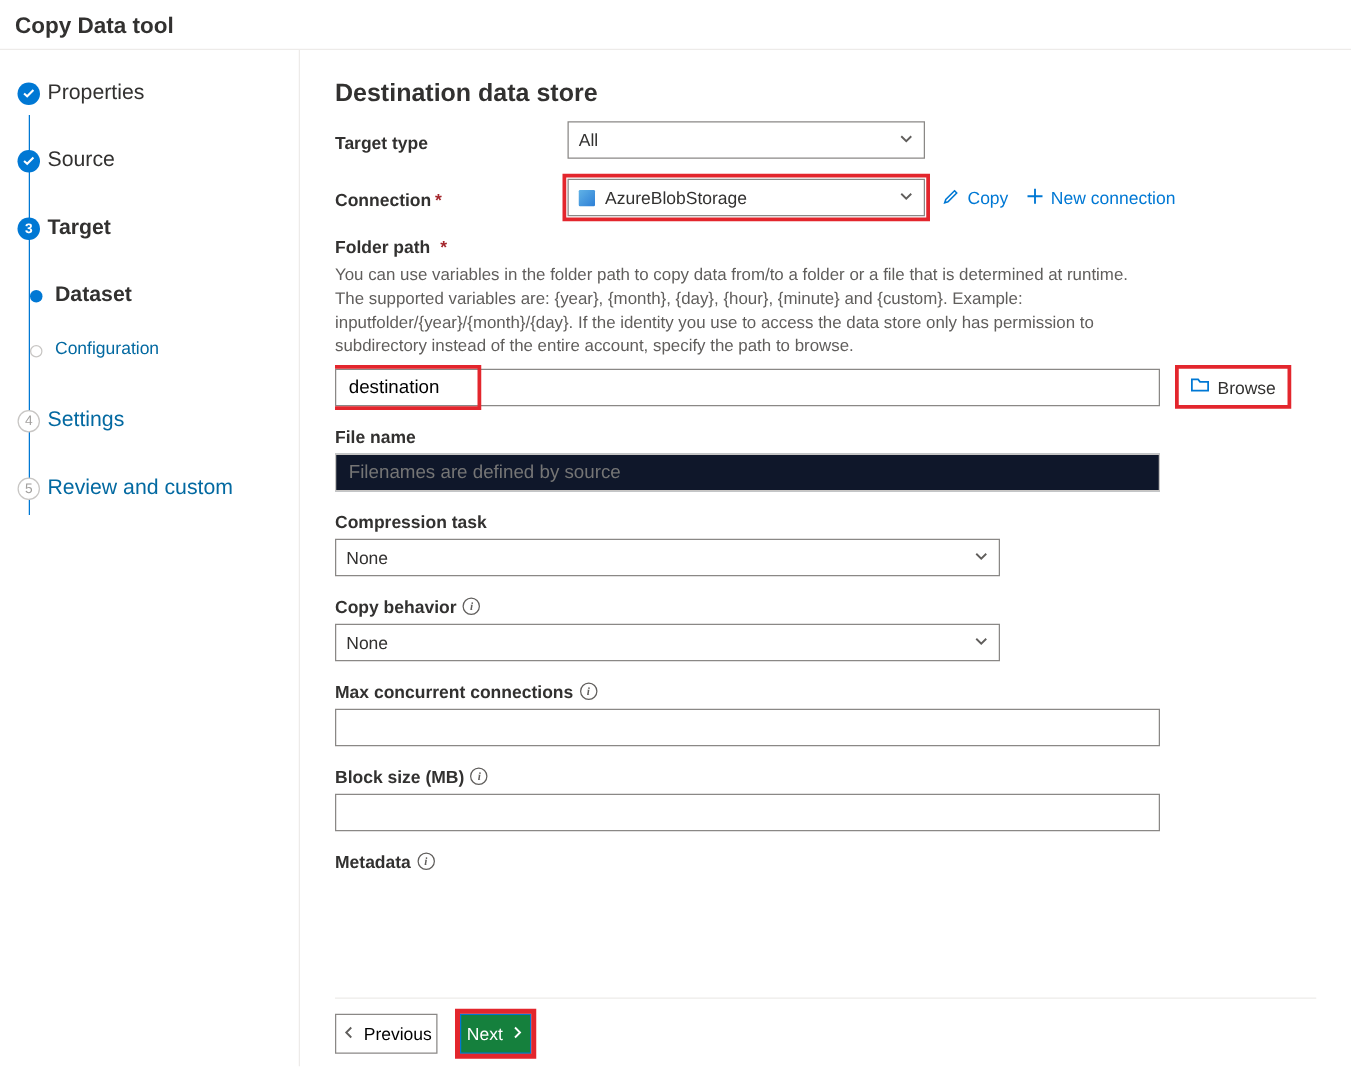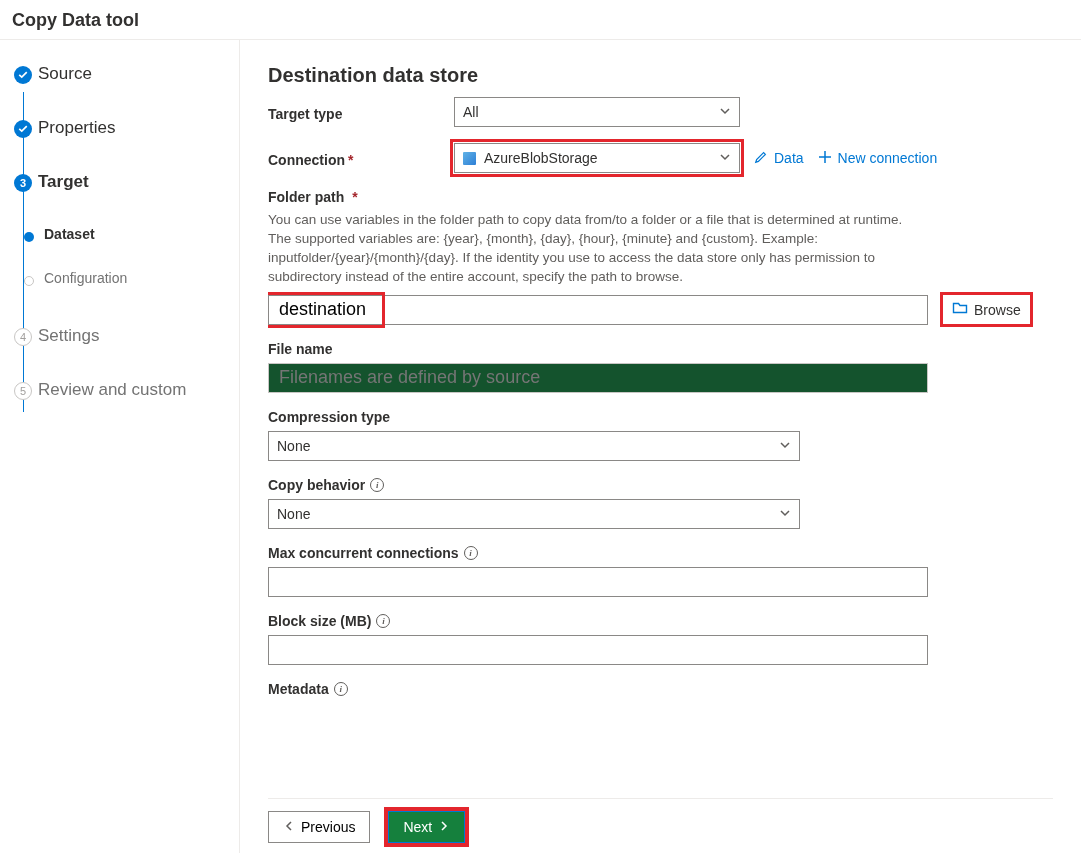--- a/index.html
+++ b/index.html
@@ -25,21 +25,21 @@
     .sidebar {
       width: 240px;
       border-right: 1px solid #edebe9;
       padding: 24px 14px 10px 14px;
       position: relative;
     }
     .steps { list-style: none; position: relative; }
     .step { position: relative; padding-left: 24px; margin-bottom: 30px; min-height: 24px; }
     .step.sub { margin-bottom: 20px; }
     .step .step-label { font-size: 17px; color: #323130; }
-    .step.faded .step-label { color: #737373; }
+    .step.faded .step-label { color: #0369a1; }
     .step.current .step-label { font-weight: 600; }
     .step-marker {
       position: absolute; left: 0; top: 2px; width: 18px; height: 18px;
       border-radius: 50%; display: flex; align-items: center; justify-content: center;
     }
     .step-marker.done { background: #0078d4; }
     .step-marker.done svg { width: 10px; height: 10px; fill: #fff; }
     .step-marker.current { background: #0078d4; color: #fff; font-size: 11px; font-weight: 600; }
     .step-marker.dot { width: 10px; height: 10px; background: #0078d4; top: 6px; left: 4px; }
     .step-marker.dot-open { width: 10px; height: 10px; border: 1px solid #c8c6c4; top: 6px; left: 4px; background: #fff; }
@@ -59,27 +59,27 @@
     .form-ctrl { flex: 1; display: flex; align-items: center; gap: 14px; }
     .select { width: 286px; height: 30px; border: 1px solid #8a8886; background: #fff; display: flex; align-items: center; padding: 1px 8px; justify-content: space-between; cursor: pointer; }
     .select .sel-text { font-size: 14px; color: #323130; display:flex; align-items:center; gap:8px; }
     .select .chev { color: #605e5c; }
     .select.wide { width: 532px; }
     .link-btn { display: flex; align-items: center; gap: 6px; color: #0078d4; cursor: pointer; font-size: 14px; }
     .link-btn svg { width: 14px; height: 14px; }
     .block { margin-bottom: 16px; }
     .block-label { font-weight: 600; margin-bottom: 6px; display:flex; align-items:center; gap:5px; }
     .hint { color: #605e5c; font-size: 13.5px; margin-bottom: 8px; max-width: 660px; line-height: 1.4; }
-    .text-input { width: 660px; height: 30px; border: 1px solid #8a8886; padding: 0 10px; font-size: 18px; font-family: inherit; }
-    .text-input[disabled] { background: #14532d; color: #a19f9d; border-color: #c8c6c4; }
+    .text-input { width: 660px; height: 30px; border: 1px solid #8a8886; padding: 0 10px; font-size: 15px; font-family: inherit; }
+    .text-input[disabled] { background: #0f172a; color: #a19f9d; border-color: #c8c6c4; }
     .row-with-btn { display: flex; align-items: center; gap: 16px; }
     .footer {
       border-top: 1px solid #edebe9; padding: 12px 0 0; display: flex; gap: 18px; align-items:center;
     }
-    .btn { height: 32px; padding: 0 14px; border: 1px solid #8a8886; background: #fff; font-size: 14px; font-family: inherit; cursor: pointer; display: inline-flex; align-items: center; gap: 6px; }
+    .btn { height: 32px; padding: 0 4px; border: 1px solid #8a8886; background: #fff; font-size: 14px; font-family: inherit; cursor: pointer; display: inline-flex; align-items: center; gap: 6px; }
     .btn.primary { background: #15803d; border-color: #0078d4; color: #fff; }
     .info-icon { width: 14px; height: 14px; border: 1px solid #605e5c; border-radius: 50%; display:inline-flex; align-items:center; justify-content:center; font-size: 9px; font-style: italic; font-family: Georgia, serif; color:#605e5c; }
     .hl-red { outline: 3px solid #e3262d; outline-offset: 1px; }
     .hl-red-thick { outline: 4px solid #e3262d; outline-offset: 0; }
     .cube-icon { width:13px; height:13px; background: linear-gradient(135deg,#60b2e6,#2d7fd6); display:inline-block; border-radius:1px; }
     .chev svg, .chev-sm svg { width: 12px; height: 12px; stroke: #605e5c; fill: none; stroke-width: 1.5; }
     .plus-icon svg { width:14px; height:14px; stroke:#0078d4; stroke-width:1.5; fill:none; }
     .pencil-icon svg { width:14px; height:14px; stroke:#0078d4; fill:none; stroke-width:1.4; }
     .folder-icon svg { width:16px; height:16px; stroke:#0078d4; fill:none; stroke-width:1.4; }
     .browse-box { display:flex; align-items:center; gap:6px; padding:4px 8px; }
@@ -91,37 +91,37 @@
 <div class="layout">
   <nav class="sidebar">
     <ul class="steps">
       <div class="line line1"></div>
       <li class="step">
         <span class="step-marker done">
             <svg viewBox="0 0 12 12">
               <path d="M10.5 2.5 4.5 8.5 1.5 5.8" stroke="#fff" stroke-width="2" fill="none"></path>
             </svg>
           </span>
-        <span class="step-label">Source</span>
+        <span class="step-label">Properties</span>
       </li>
       <li class="step">
         <span class="step-marker done">
             <svg viewBox="0 0 12 12">
               <path d="M10.5 2.5 4.5 8.5 1.5 5.8" stroke="#fff" stroke-width="2" fill="none"></path>
             </svg>
           </span>
-        <span class="step-label">Properties</span>
+        <span class="step-label">Source</span>
       </li>
       <li class="step current">
         <span class="step-marker current">3</span>
         <span class="step-label">Target</span>
       </li>
       <li class="step sub current" style="margin-left:6px;">
         <span class="step-marker dot"></span>
-        <span class="step-label" style="font-size:14px;font-weight:600;">Dataset</span>
+        <span class="step-label" style="font-size:17px;font-weight:600;">Dataset</span>
       </li>
       <li class="step sub faded" style="margin-left:6px; margin-bottom:32px;">
         <span class="step-marker dot-open"></span>
         <span class="step-label" style="font-size:14px;">Configuration</span>
       </li>
       <li class="step faded">
         <span class="step-marker num-open">4</span>
         <span class="step-label">Settings</span>
       </li>
       <li class="step faded">
@@ -155,21 +155,21 @@
                 <span>AzureBlobStorage</span>
               </span>
             <span class="chev"><svg viewBox="0 0 12 12">
                   <path d="M2 4l4 4 4-4"></path>
                 </svg></span>
           </div>
           <span class="link-btn">
             <span class="pencil-icon"><svg viewBox="0 0 16 16">
                   <path d="M2 14l1-3 8-8 2 2-8 8-3 1zM11 3l2 2"></path>
                 </svg></span>
-            <span>Data</span>
+            <span>Copy</span>
           </span>
           <span class="link-btn">
             <span class="plus-icon"><svg viewBox="0 0 14 14">
                   <path d="M7 1v12M1 7h12"></path>
                 </svg></span>
             <span>New connection</span>
           </span>
         </div>
       </div>
 
@@ -192,21 +192,21 @@
           </span>
         </div>
       </div>
 
       <div class="block">
         <div class="block-label">File name</div>
         <input class="text-input" disabled="" placeholder="Filenames are defined by source" style="">
       </div>
 
       <div class="block">
-        <div class="block-label">Compression type</div>
+        <div class="block-label">Compression task</div>
         <div class="select wide">
           <span class="sel-text">None</span>
           <span class="chev"><svg viewBox="0 0 12 12">
                 <path d="M2 4l4 4 4-4"></path>
               </svg></span>
         </div>
       </div>
 
       <div class="block">
         <div class="block-label">

